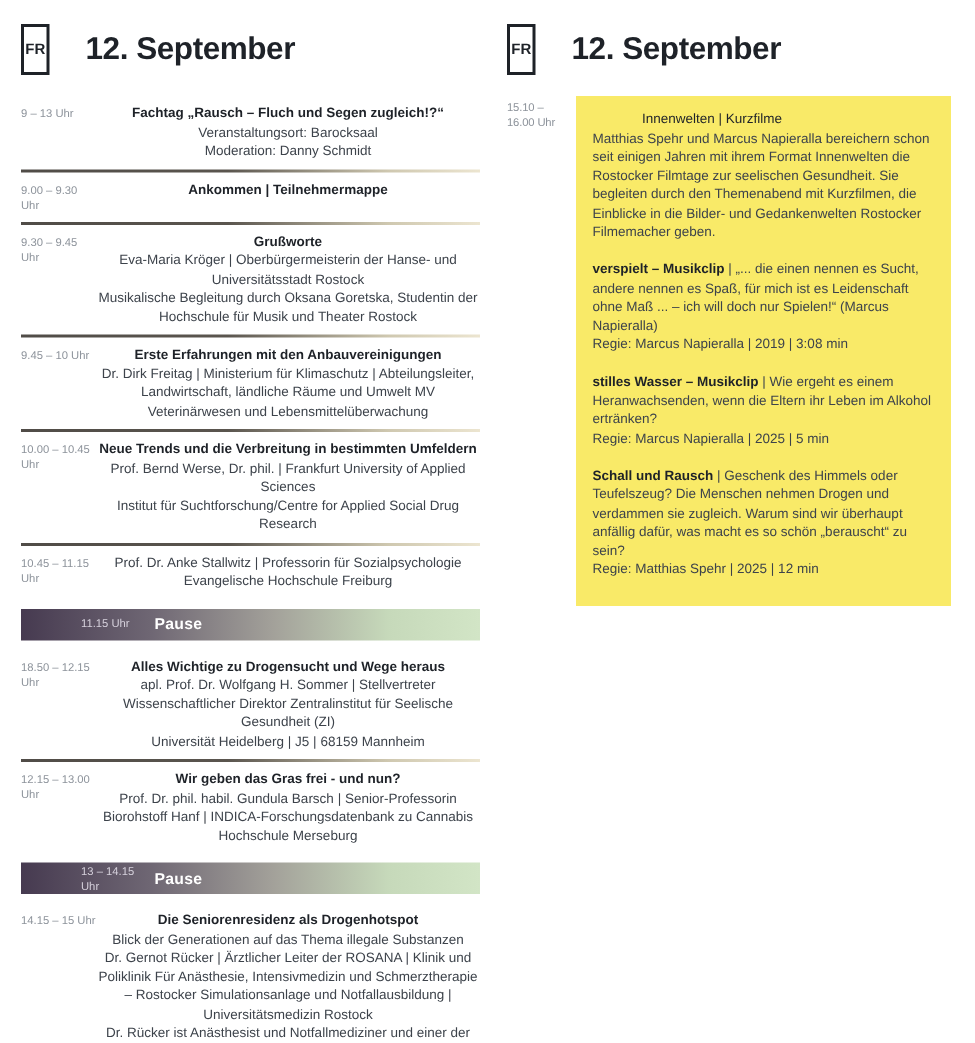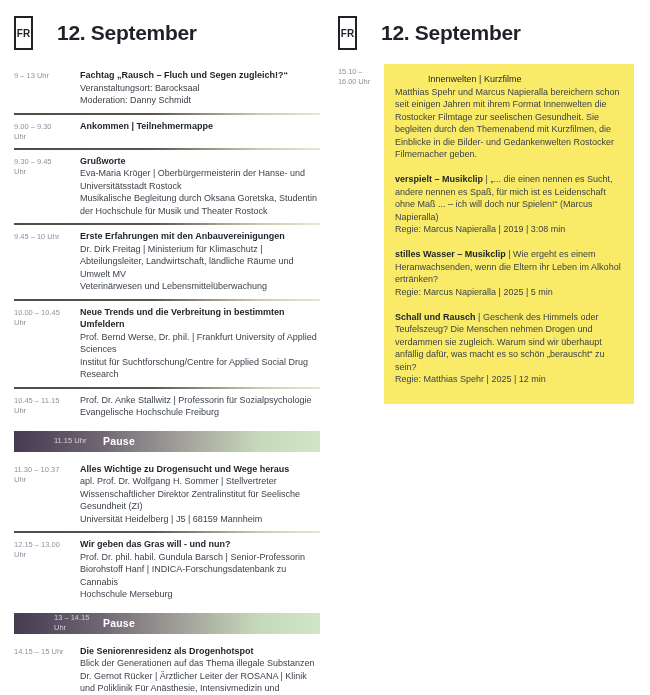--- a/index.html
+++ b/index.html
@@ -22,25 +22,25 @@
     font-weight:bold; font-size:10px; color:var(--text-dark,#1e2228);
     flex-shrink:0;
   }
   .page-title {
     margin-left:24px; font-size:21px; font-weight:bold;
     color:var(--text-dark,#1e2228); letter-spacing:-0.3px;
   }
 
   .entry { display:flex; padding:5px 0 6px 0; }
   .time {
-    width:50px; margin-right:16px; flex-shrink:0;
+    width:50px; margin-right:0; flex-shrink:0;
     font-size:7.5px; line-height:10px; color:var(--text-time,#8d939b);
     padding-top:2px;
   }
-  .content { flex:1; min-width:0; }
+  .content { flex:1; min-width:0;text-align:center; }
   .entry-title {
     font-size:9px; font-weight:bold; line-height:12.5px;
     color:var(--text-dark,#1e2228);
   }
   .entry-body {
     font-size:9px; line-height:12.5px; color:var(--text-body,#3d434b);
     white-space:pre-line;
   }
   .sep {
     height:2px; width:100%;
@@ -139,33 +139,33 @@
 Evangelische Hochschule Freiburg</div>
       </div>
     </div>
 
     <div class="pause-bar">
       <div class="time">11.15 Uhr</div>
       <div class="pause-label">Pause</div>
     </div>
 
     <div class="entry">
-      <div class="time">11.30 – 10.37 Uhr</div>
+      <div class="time">18.50 – 12.15 Uhr</div>
       <div class="content">
         <div class="entry-title">Alles Wichtige zu Drogensucht und Wege heraus</div>
         <div class="entry-body">apl. Prof. Dr. Wolfgang H. Sommer | Stellvertreter Wissenschaftlicher Direktor Zentralinstitut für Seelische Gesundheit (ZI)
 Universität Heidelberg | J5 | 68159 Mannheim</div>
       </div>
     </div>
     <div class="sep"></div>
 
     <div class="entry">
       <div class="time">12.15 – 13.00 Uhr</div>
       <div class="content">
-        <div class="entry-title">Wir geben das Gras will - und nun?</div>
+        <div class="entry-title">Wir geben das Gras frei - und nun?</div>
         <div class="entry-body">Prof. Dr. phil. habil. Gundula Barsch | Senior-Professorin Biorohstoff Hanf | INDICA-Forschungsdatenbank zu Cannabis
 Hochschule Merseburg</div>
       </div>
     </div>
 
     <div class="pause-bar">
       <div class="time">13 – 14.15 Uhr</div>
       <div class="pause-label">Pause</div>
     </div>
 

